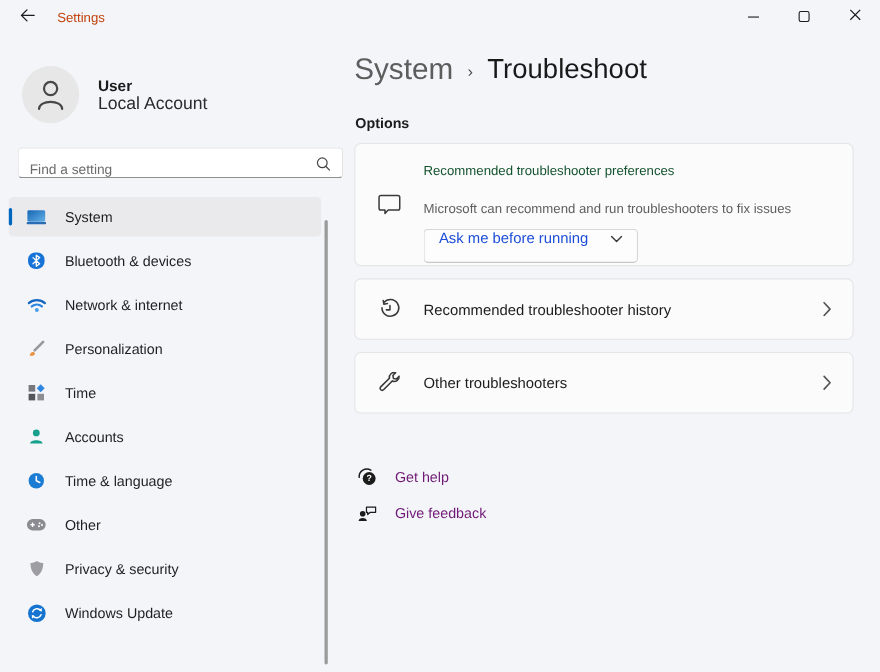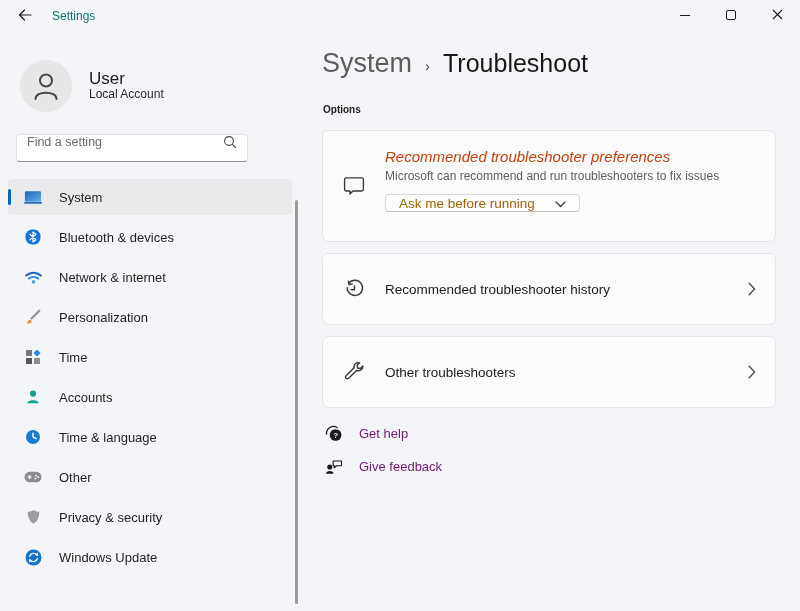--- a/index.html
+++ b/index.html
@@ -11,37 +11,37 @@
     position:relative;
     overflow:hidden;
   }
 
   
   .titlebar { position:absolute; top:0; left:0; right:0; height:32px; }
   .back-btn {
     position:absolute; left:10px; top:2px; width:30px; height:28px;
     display:flex; align-items:center; justify-content:center; border-radius:4px; cursor:pointer;
   }
-  .app-title { position:absolute; left:52px; top:9px; font-size:12px; color:#0f766e;text-align:center; }
+  .app-title { position:absolute; left:52px; top:9px; font-size:12px; color:#c2410c;text-align:center; }
   .window-controls { position:absolute; right:0; top:0; display:flex; height:30px; }
   .win-btn { width:46px; height:30px; display:flex; align-items:center; justify-content:center; cursor:pointer; }
   .min-glyph { width:10px; height:1px; background:#1b1b1b; }
   .max-glyph { width:10px; height:10px; border:1px solid #1b1b1b; border-radius:2px; }
 
   
   .sidebar { position:absolute; left:0; top:32px; width:300px; bottom:0; }
   .user-row { position:absolute; left:20px; top:28px; display:flex; align-items:center; gap:17px; }
   .avatar { width:52px; height:52px; border-radius:50%; background:#e7e7e7; display:flex; align-items:center; justify-content:center; }
-  .user-name { font-size:17px; font-weight:400; line-height:17px; }
-  .user-type { font-size:12px; color:#2b2b2b; line-height:15px; }
+  .user-name { font-size:14px; font-weight:700; line-height:17px; }
+  .user-type { font-size:16px; color:#2b2b2b; line-height:15px; }
 
   .search-box {
-    position:absolute; left:16px; top:102px; width:232px; height:28px;
+    position:absolute; left:16px; top:102px; width:296px; height:28px;
     background:#ffffff; border:1px solid #e2e2e2; border-bottom:1px solid #8f8f8f;
-    border-radius:4px; display:flex; align-items:flex-start; padding:0 10px;
+    border-radius:4px; display:flex; align-items:flex-end; padding:0 10px;
   }
   .search-box input {
     flex:1; border:none; outline:none; background:transparent;
     font-family:"Liberation Sans", sans-serif; font-size:12.5px; color:#3a3a3a;
   }
   .search-box input::placeholder { color:#6c6c6c; }
 
   .nav { position:absolute; left:8px; top:147px; width:284px; }
   .nav-item {
     height:36px; margin-bottom:4px; border-radius:4px; position:relative;
@@ -59,40 +59,40 @@
     position:absolute; left:295px; top:168px; width:3px; height:404px;
     background:#9b9b9b; border-radius:2px; cursor:pointer;
   }
 
   
   .breadcrumb { position:absolute; left:322px; top:48px; display:flex; align-items:center; gap:13px; }
   .crumb-parent { font-size:27px; color:#5d5d5d; cursor:pointer; }
   .crumb-sep { font-size:15px; color:#4a4a4a; padding-top:3px; }
   .crumb-current { font-size:25px; font-weight:400; color:#191919; }
 
-  .section-label { position:absolute; left:323px; top:104px; font-size:10px; font-weight:600; color:#1b1b1b; }
+  .section-label { position:absolute; left:323px; top:104px; font-size:13px; font-weight:600; color:#1b1b1b; }
 
   .cards { position:absolute; left:322px; top:130px; width:454px; }
   .card {
     background:#fbfbfc; border:1px solid #e5e5e8; border-radius:6px; margin-bottom:11px;
   }
   .card-pref { height:112px; display:flex; }
   .card-icon-box { width:62px; display:flex; align-items:center; justify-content:center; flex:none; }
   .card-pref .card-icon-box { align-items:center; }
   .pref-content { padding-top:17px; }
-  .pref-title { font-size:15px; color:#c2410c;font-style:italic; }
-  .pref-sub { font-size:12px; color:#5e5e5e; margin-top:4px; }
+  .pref-title { font-size:12px; color:#14532d; }
+  .pref-sub { font-size:12px; color:#5e5e5e; margin-top:21px; }
   .dropdown {
-    margin-top:11px; display:inline-flex; align-items:center; gap:20px;
-    height:18px; padding:0 13px; background:#fdfdfd;
+    margin-top:11px; display:inline-flex; gap:20px;
+    height:31px; padding:0 13px; background:#fdfdfd;
     border:1px solid #d8d8d8; border-bottom-color:#c2c2c2; border-radius:4px;
-    font-size:13.5px; color:#a16207; cursor:pointer;
-  }
-
-  .card-row { height:72px; display:flex; align-items:center; cursor:pointer; }
+    font-size:13.5px; color:#1d4ed8; cursor:pointer;
+  }
+
+  .card-row { height:56px; display:flex; align-items:center; cursor:pointer; }
   .row-label { flex:1; font-size:13.5px; color:#1b1b1b; }
   .row-chevron { margin-right:19px; display:flex; align-items:center; }
 
   .links { position:absolute; left:325px; top:424px; }
   .link-row { display:flex; align-items:center; gap:16px; margin-bottom:15px; height:18px; }
   .link-icon { width:18px; display:flex; align-items:center; justify-content:center; }
   .link-label { font-size:13px; color:#701a75; cursor:pointer; }
 </style>
 </head>
 <body>

